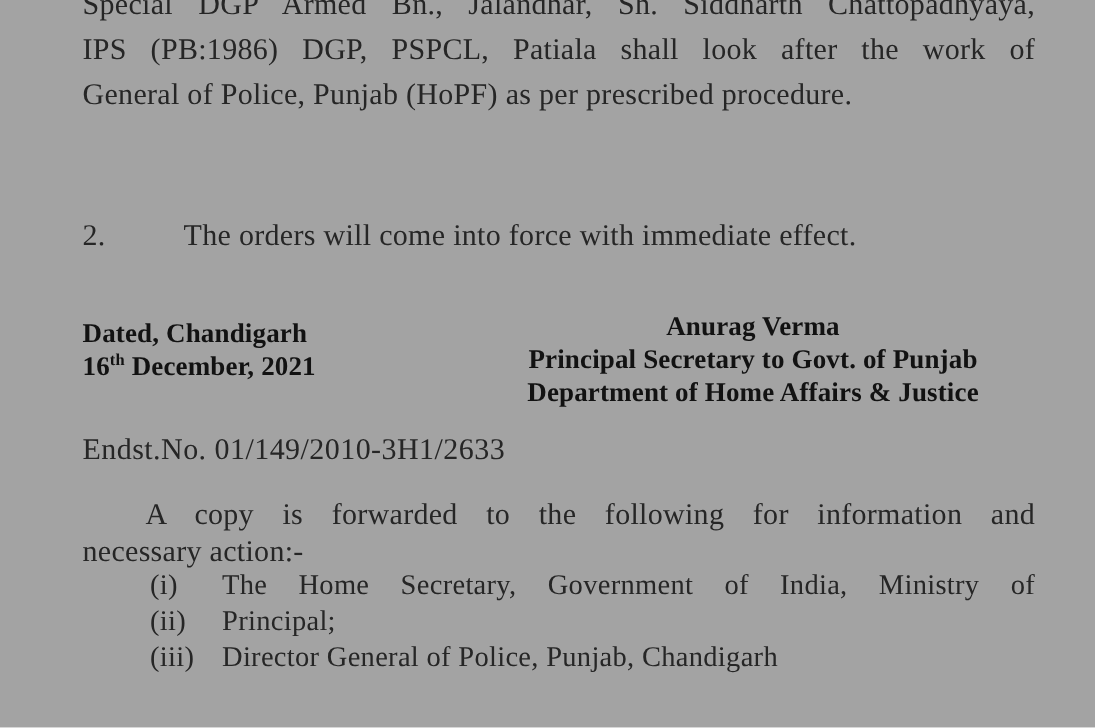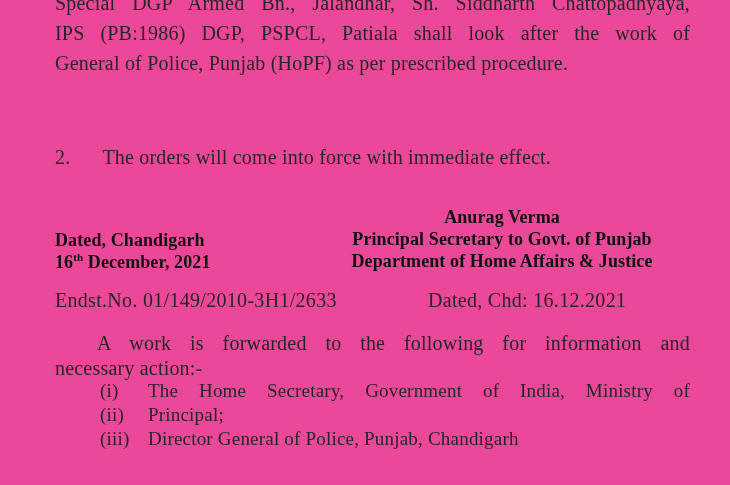--- a/index.html
+++ b/index.html
@@ -1,20 +1,20 @@
 <!DOCTYPE html>
 <html><head>
 <meta charset="utf-8">
 <style>
   html, body { margin: 0; padding: 0; background: #ffffff; }
   .page {
     position: relative;
     width: 730px;
     height: 485px;
-    background: #ec4899;
+    background: #a3a3a3;
     overflow: hidden;
     font-family: "Liberation Serif", serif;
     color: #262626;
   }
   
   .para1 {
     position: absolute;
     left: 55px;
     top: -12px;
     width: 635px;
@@ -27,39 +27,39 @@
 
   .para2 {
     position: absolute;
     left: 55px;
     top: 142px;
     width: 635px;
     font-size: 20px;
     line-height: 30px;
     letter-spacing: 0.2px;
   }
-  .para2 .ptext { margin-left: 32px; }
+  .para2 .ptext { margin-left: 52px; }
 
   
   .sig-right {
     position: absolute;
     left: 337px;
     top: 206px;
     width: 330px;
     text-align: center;
     font-weight: bold;
     font-size: 18px;
     line-height: 22px;
     color: #121212;
     letter-spacing: 0.1px;
   }
   .date-left {
     position: absolute;
     left: 55px;
-    top: 229px;
+    top: 211px;
     font-weight: bold;
     font-size: 18px;
     line-height: 22px;
     color: #121212;
     letter-spacing: 0.1px;
   }
   .date-left sup { font-size: 11px; line-height: 0; }
 
   
   .endst {
@@ -121,25 +121,24 @@
     <div>Department of Home Affairs &amp; Justice</div>
   </div>
 
   <div class="date-left">
     <div>Dated, Chandigarh</div>
     <div><span>16</span><sup>th</sup><span> December, 2021</span></div>
   </div>
 
   <div class="endst">
     <span class="endst-number">Endst.No. 01/149/2010-3H1/2633</span>
-    <span class="endst-date">Dated, Chd: 16.12.2021</span>
   </div>
 
   <div class="fwd">
-    <div class="jline indent">A work is forwarded to the following for information and</div>
+    <div class="jline indent">A copy is forwarded to the following for information and</div>
     <div class="lline">necessary action:-</div>
   </div>
 
   <div class="recipients">
     <div class="item">
       <span class="marker">(i)</span>
       <div class="jline">The Home Secretary, Government of India, Ministry of</div>
     </div>
     <div class="item">
       <span class="marker">(ii)</span>

